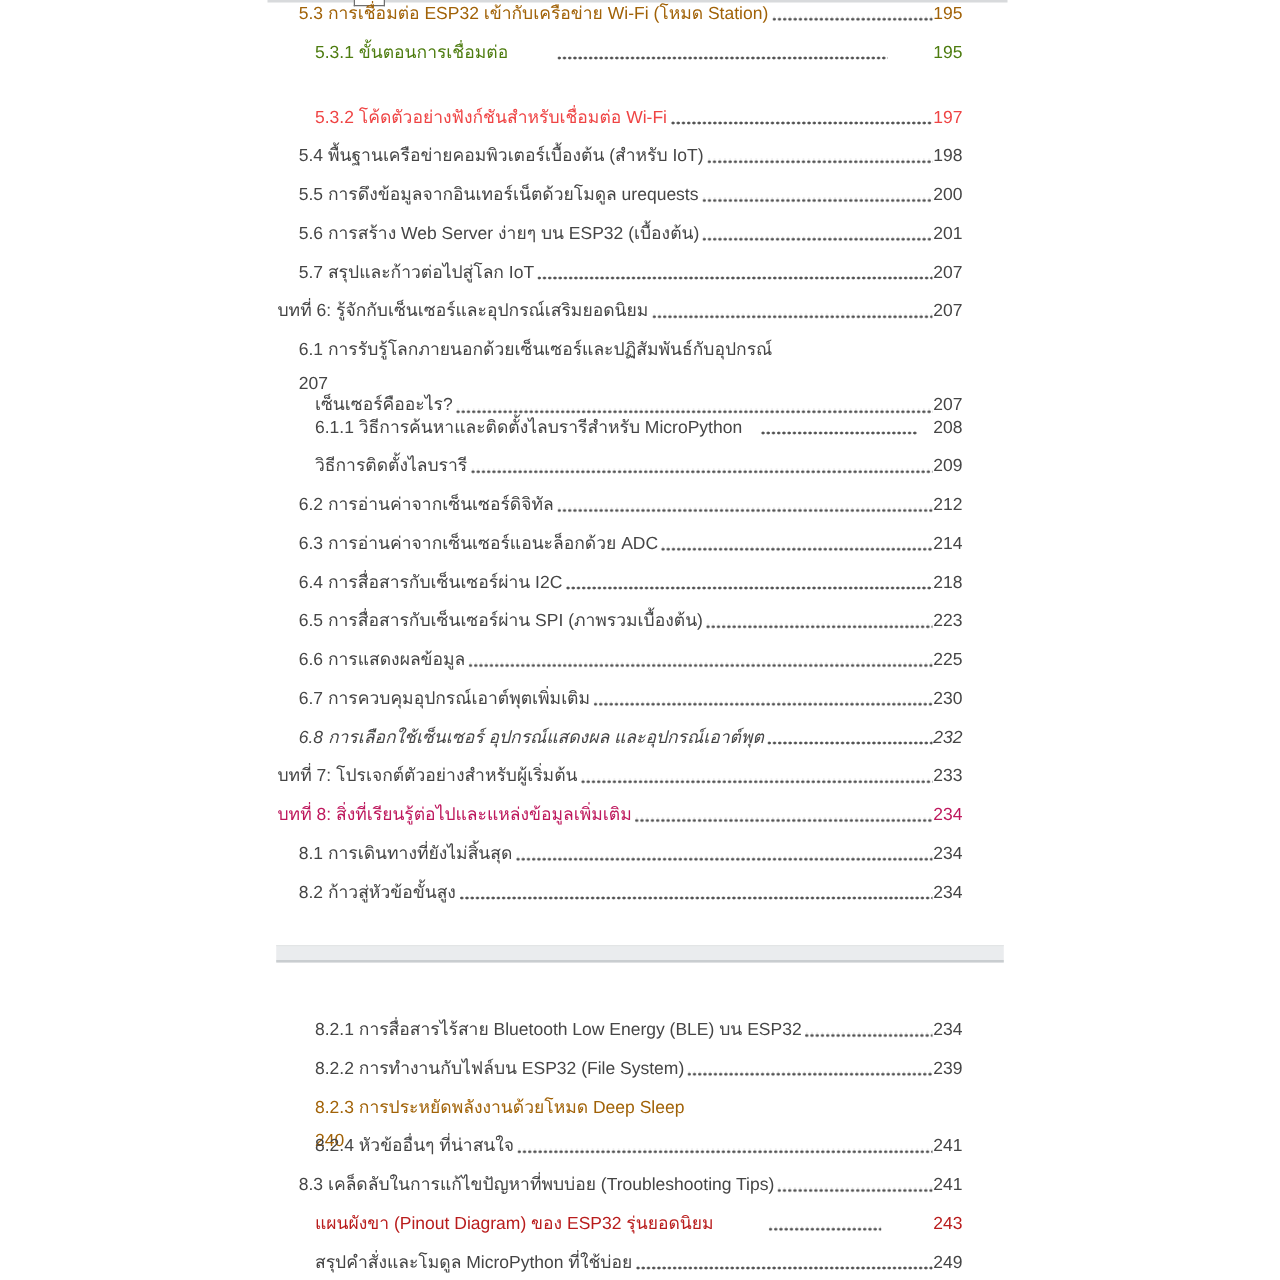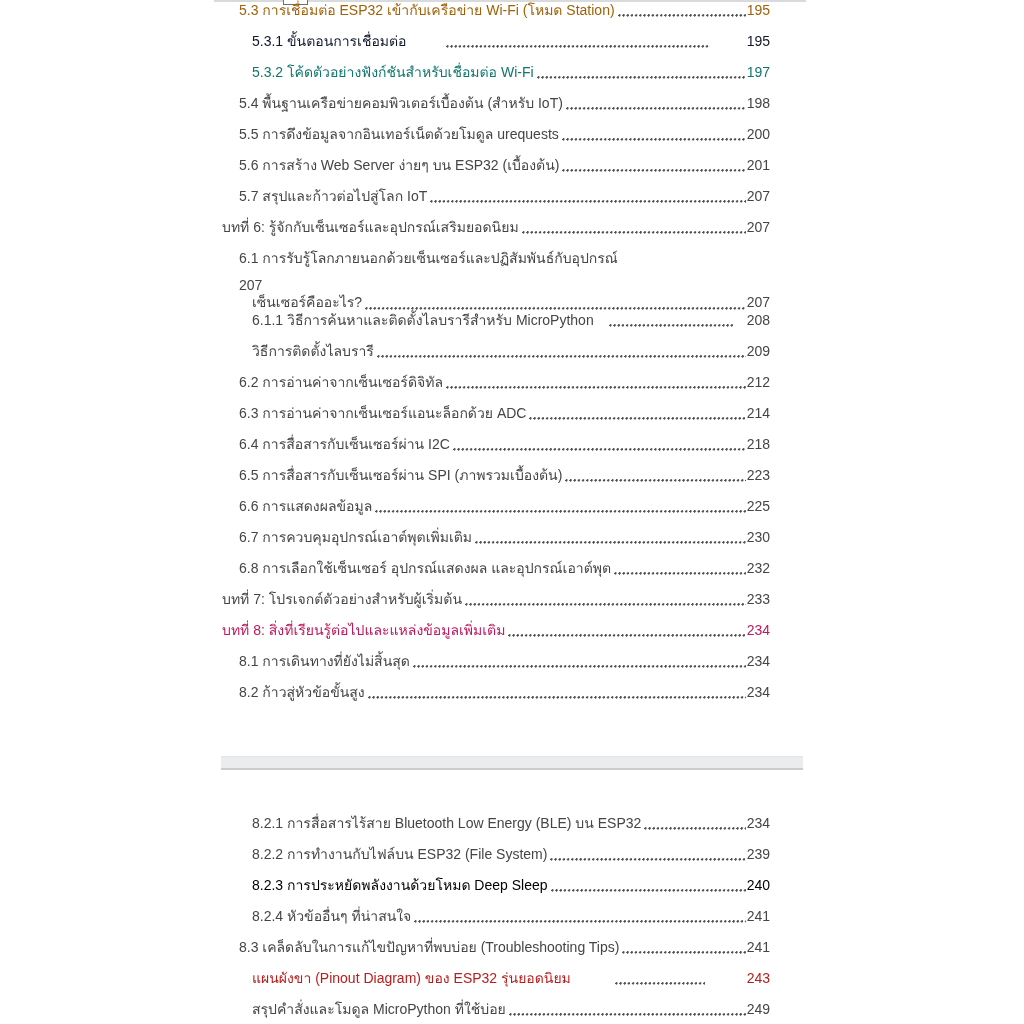--- a/index.html
+++ b/index.html
@@ -83,26 +83,26 @@
 
 <div class="top-edge"></div>
 <div class="artifact-box"></div>
 
 <div id="page1" class="toc-block">
     <div class="row lvl-1" style="color: #a16207;">
       <span class="title">5.3 การเชื่อมต่อ ESP32 เข้ากับเครือข่าย Wi-Fi (โหมด Station)</span>
       <span class="dots"></span>
       <span class="pagenum">195</span>
     </div>
-    <div class="row lvl-2" style="color: #0f172a; gap: 36px;">
+    <div class="row lvl-2" style="color: #4d7c0f; gap: 36px;">
       <span class="title">5.3.1 ขั้นตอนการเชื่อมต่อ</span>
       <span class="dots"></span>
       <span class="pagenum">195</span>
     </div>
-    <div class="row lvl-2" style="color: #0f766e;">
+    <div class="row lvl-2" style="color: #ef4444; margin-top: 21px;">
       <span class="title">5.3.2 โค้ดตัวอย่างฟังก์ชันสำหรับเชื่อมต่อ Wi-Fi</span>
       <span class="dots"></span>
       <span class="pagenum">197</span>
     </div>
     <div class="row lvl-1" style="color: rgb(69, 69, 69);">
       <span class="title">5.4 พื้นฐานเครือข่ายคอมพิวเตอร์เบื้องต้น (สำหรับ IoT)</span>
       <span class="dots"></span>
       <span class="pagenum">198</span>
     </div>
     <div class="row lvl-1" style="color: rgb(69, 69, 69);">
@@ -168,21 +168,21 @@
     <div class="row lvl-1" style="color: rgb(69, 69, 69);">
       <span class="title">6.6 การแสดงผลข้อมูล</span>
       <span class="dots"></span>
       <span class="pagenum">225</span>
     </div>
     <div class="row lvl-1" style="color: rgb(69, 69, 69);">
       <span class="title">6.7 การควบคุมอุปกรณ์เอาต์พุตเพิ่มเติม</span>
       <span class="dots"></span>
       <span class="pagenum">230</span>
     </div>
-    <div class="row lvl-1" style="color: rgb(69, 69, 69);">
+    <div class="row lvl-1" style="color: rgb(69, 69, 69); font-style: italic;">
       <span class="title">6.8 การเลือกใช้เซ็นเซอร์ อุปกรณ์แสดงผล และอุปกรณ์เอาต์พุต</span>
       <span class="dots"></span>
       <span class="pagenum">232</span>
     </div>
     <div class="row lvl-0" style="color: rgb(69, 69, 69);">
       <span class="title">บทที่ 7: โปรเจกต์ตัวอย่างสำหรับผู้เริ่มต้น</span>
       <span class="dots"></span>
       <span class="pagenum">233</span>
     </div>
     <div class="row lvl-0" style="color: #be185d;">
@@ -208,21 +208,21 @@
     <div class="row lvl-2" style="color: rgb(69, 69, 69);">
       <span class="title">8.2.1 การสื่อสารไร้สาย Bluetooth Low Energy (BLE) บน ESP32</span>
       <span class="dots"></span>
       <span class="pagenum">234</span>
     </div>
     <div class="row lvl-2" style="color: rgb(69, 69, 69);">
       <span class="title">8.2.2 การทำงานกับไฟล์บน ESP32 (File System)</span>
       <span class="dots"></span>
       <span class="pagenum">239</span>
     </div>
-    <div class="row lvl-2" style="color: #000000;">
+    <div class="row lvl-2" style="color: #a16207; flex-direction: column;">
       <span class="title">8.2.3 การประหยัดพลังงานด้วยโหมด Deep Sleep</span>
       <span class="dots"></span>
       <span class="pagenum">240</span>
     </div>
     <div class="row lvl-2" style="color: rgb(69, 69, 69);">
       <span class="title">8.2.4 หัวข้ออื่นๆ ที่น่าสนใจ</span>
       <span class="dots"></span>
       <span class="pagenum">241</span>
     </div>
     <div class="row lvl-1" style="color: rgb(69, 69, 69);">

